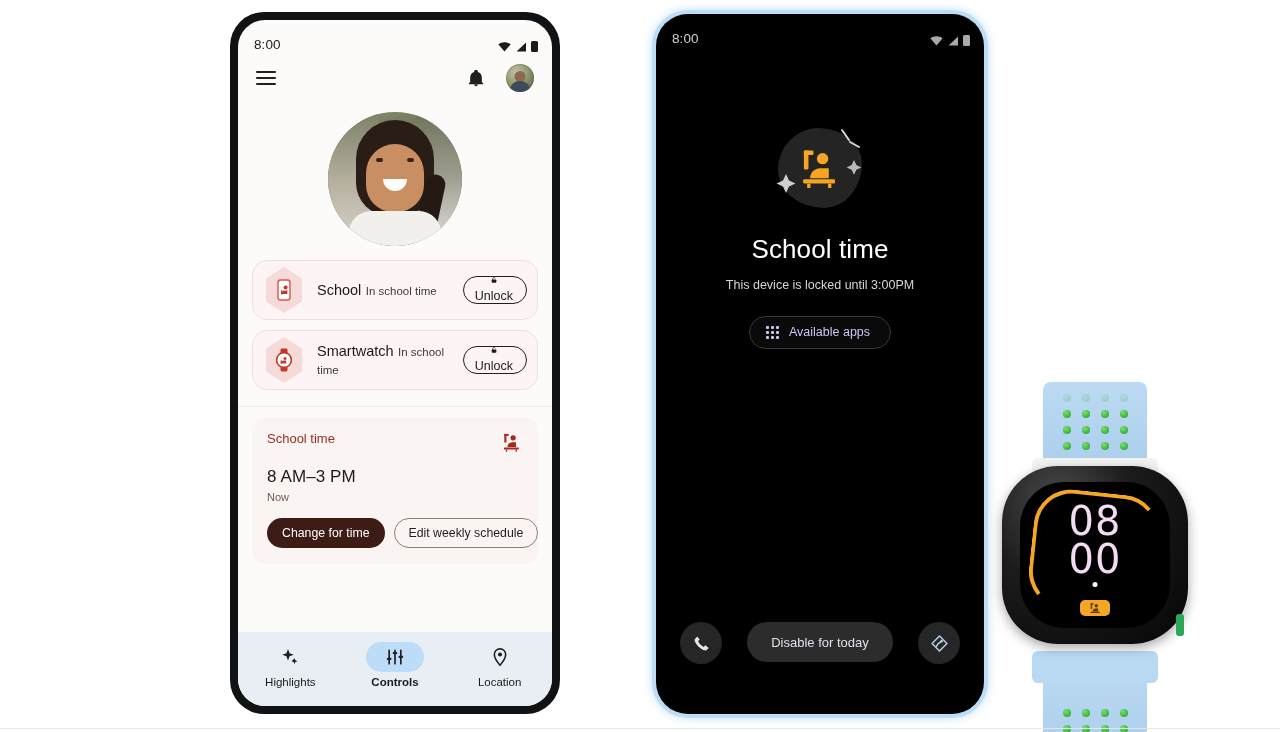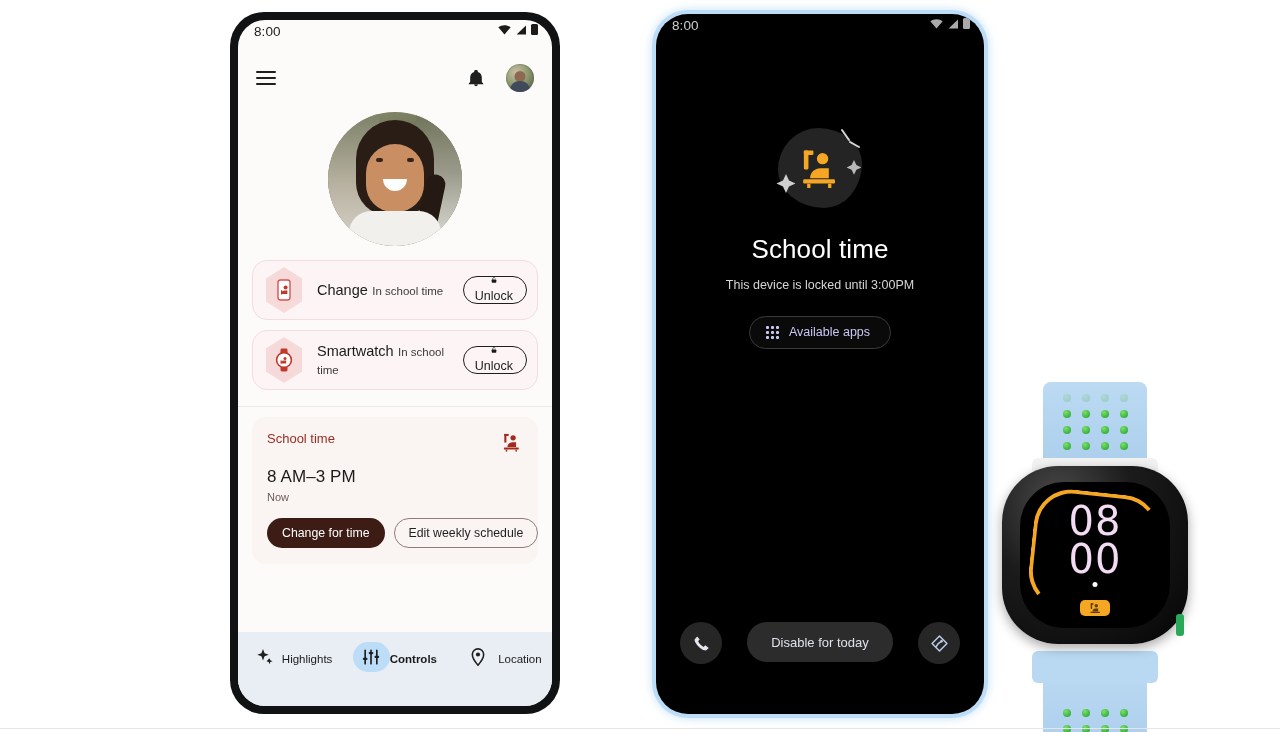--- a/index.html
+++ b/index.html
@@ -24,23 +24,23 @@
   }
   #phone-light-screen {
     width: 100%; height: 100%;
     background: #fcfbf9;
     border-radius: 27px;
     overflow: hidden;
     position: relative;
     display: flex; flex-direction: column;
   }
   .statusbar {
-    height: 32px; display: flex; align-items: flex-start;
+    height: 32px; display: flex; align-items: flex-end;
     justify-content: space-between;
-    padding: 4px 14px 0 16px; flex: 0 0 auto;
+    padding: 14px 14px 0 16px; flex: 0 0 auto;
   }
   .statusbar .clock { font-size: 13.5px; color: #1b1b1b; letter-spacing: .1px; }
   .statusbar .sysicons { display: flex; align-items: center; gap: 4px; }
   .ico-wifi { width: 13px; height: 10px; }
   .ico-sig  { width: 12px; height: 10px; }
   .ico-bat  { width: 7px; height: 11px; background: #1b1b1b; border-radius: 1.5px; }
 
   
   .appbar {
     height: 52px; display: flex; align-items: center; justify-content: space-between;
@@ -154,21 +154,21 @@
 
   .spacer { flex: 1 1 auto; }
 
   
   .bottomnav {
     background: #e9eef4;
     height: 74px; flex: 0 0 auto;
     display: flex; align-items: flex-start; justify-content: space-around;
     padding-top: 10px;
   }
-  .navitem { display: flex; align-items: center; width: 84px; cursor: pointer; }
+  .navitem { display: flex; flex-direction: column; align-items: center; width: 84px; cursor: pointer; }
   .navpill {
     width: 58px; height: 30px; border-radius: 16px;
     display: flex; align-items: center; justify-content: center;
   }
   .navpill.active { background: #bcdcf8; }
   .navlabel { font-size: 11.5px; color: #1b1b1b; margin-top: 4px; }
   .navlabel.active { font-weight: bold; }
 
   
   #phone-dark {
@@ -342,21 +342,21 @@
           <span class="hexbadge">
             <span class="hex"></span>
             <svg class="glyph" width="20" height="24" viewBox="0 0 20 24">
               <rect x="4" y="2" width="12" height="20" rx="2.4" fill="#fff" stroke="#d9534f" stroke-width="1.4"></rect>
               <circle cx="11.6" cy="9.6" r="2" fill="#c0392b"></circle>
               <path d="M7 16c0-2.1 1.7-3.6 3.8-3.6h2.6V16z" fill="#c0392b"></path>
               <path d="M7 12.2h1.2v4.2H7z" fill="#c0392b"></path>
             </svg>
           </span>
           <span class="dev-text">
-            <span class="dev-title">Change</span>
+            <span class="dev-title">School</span>
             <span class="dev-sub">In school time</span>
           </span>
           <button class="unlock-btn">
             <svg width="12" height="14" viewBox="0 0 12 14">
               <rect x="0.6" y="5.8" width="10.8" height="7.6" rx="1.6" fill="#1b1b1b"></rect>
               <path d="M3 6V3.8A3 3 0 0 1 8.6 2.6" fill="none" stroke="#1b1b1b" stroke-width="1.6" stroke-linecap="round"></path>
             </svg>
             <span>Unlock</span>
           </button>
         </div>

